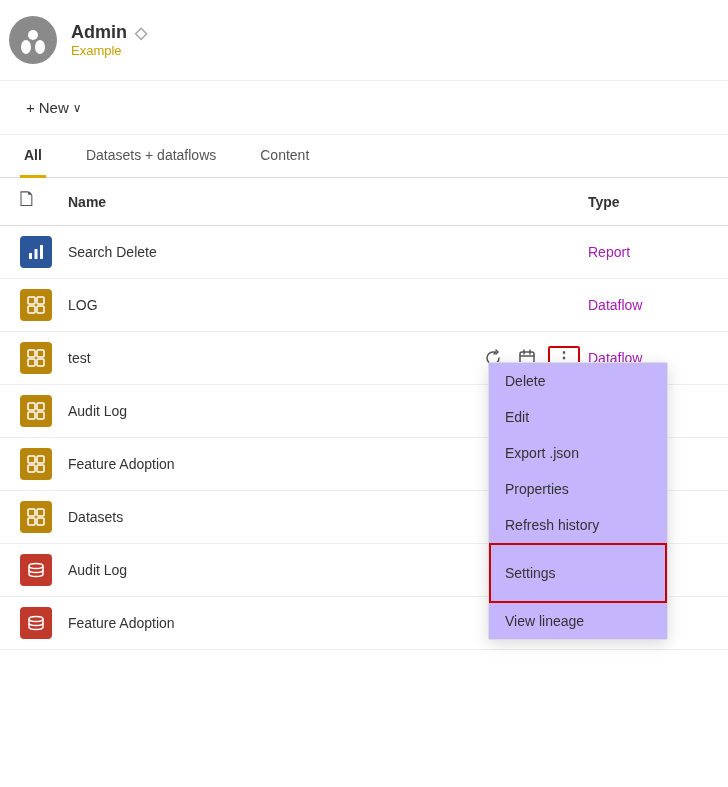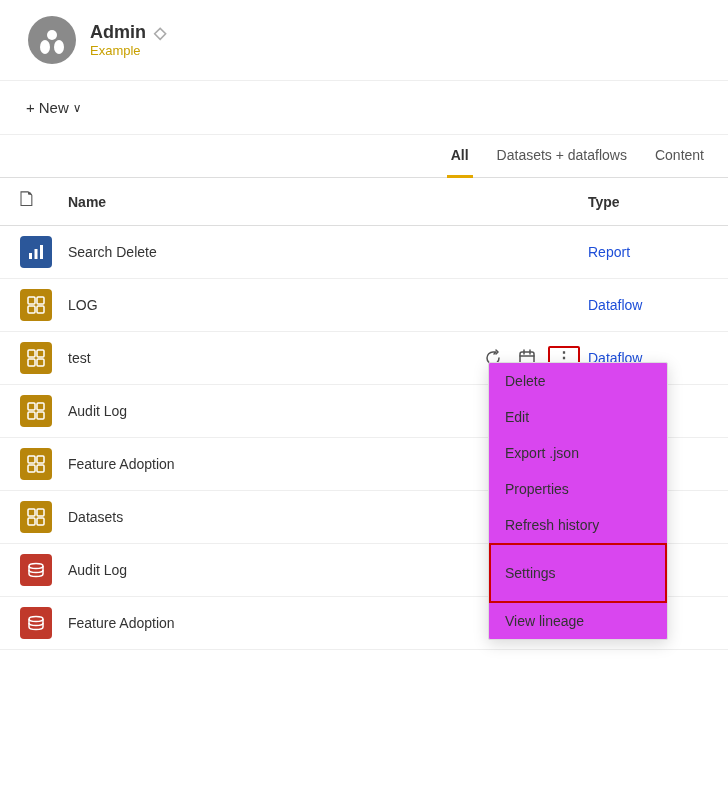--- a/index.html
+++ b/index.html
@@ -1,58 +1,58 @@
 <!DOCTYPE html>
 <html><head>
   <meta charset="utf-8">
   <style>
     * { box-sizing: border-box; margin: 0; padding: 0; }
     body { font-family: 'Segoe UI', sans-serif; background: #fff; color: #333; font-size: 14px; width: 728px; min-height: 787px; }
 
     
-    .header { display: flex; align-items: center; padding: 16px 28px; border-bottom: 1px solid #eee; }
+    .header { display: flex; align-items: center; padding: 16px 9px; border-bottom: 1px solid #eee; }
     .avatar { width: 48px; height: 48px; border-radius: 50%; background: #8a8a8a; display: flex; align-items: center; justify-content: center; margin-right: 14px; flex-shrink: 0; }
     .header-info { display: flex; flex-direction: column; }
     .header-title { display: flex; align-items: center; gap: 8px; font-size: 18px; font-weight: 700; color: #333; }
     .diamond-icon { color: #aaa; font-size: 16px; }
     .header-subtitle { color: #c8a000; font-size: 13px; cursor: pointer; }
 
     
     .toolbar { padding: 14px 20px; border-bottom: 1px solid #eee; }
     .new-button { display: flex; align-items: center; gap: 4px; background: none; border: none; cursor: pointer; font-size: 15px; color: #333; padding: 4px 6px; }
 
     
-    .tabs { display: flex; align-items: center; padding: 0 20px; border-bottom: 1px solid #ddd; gap: 20px; justify-content: flex-end; }
+    .tabs { display: flex; align-items: center; padding: 0 20px; border-bottom: 1px solid #ddd; gap: 36px; }
     .tab { padding: 12px 4px; cursor: pointer; font-size: 14px; color: #555; border-bottom: 3px solid transparent; margin-bottom: -1px; }
     .tab.active { color: #333; font-weight: 600; border-bottom: 3px solid #e3a800; }
 
     
     .table-container { position: relative; }
     .table-header { display: flex; align-items: center; padding: 10px 20px; border-bottom: 1px solid #ddd; color: #333; font-weight: 600; }
     .col-icon { width: 48px; flex-shrink: 0; }
     .col-name { flex: 1; }
     .col-type { width: 120px; flex-shrink: 0; }
 
     .table-row { display: flex; align-items: center; padding: 10px 20px; border-bottom: 1px solid #eee; position: relative; min-height: 52px; }
     .row-icon { width: 48px; flex-shrink: 0; display: flex; align-items: center; }
     .row-name { flex: 1; font-size: 14px; color: #333; }
     .row-actions { display: flex; align-items: center; gap: 8px; margin-right: 8px; opacity: 0; }
     .table-row.show-actions .row-actions { opacity: 1; }
-    .row-type { width: 120px; flex-shrink: 0; color: #1d4ed8; font-size: 14px; }
+    .row-type { width: 120px; flex-shrink: 0; color: #a21caf; font-size: 14px; }
 
     .item-icon { width: 32px; height: 32px; border-radius: 4px; display: flex; align-items: center; justify-content: center; color: #fff; font-size: 16px; }
     .icon-blue { background: #2b579a; }
     .icon-gold { background: #b8860b; }
     .icon-orange { background: #c0392b; }
 
     .action-btn { background: none; border: none; cursor: pointer; padding: 4px; border-radius: 3px; color: #555; font-size: 16px; display: flex; align-items: center; }
     .ellipsis-btn { border: 2px solid #c00; padding: 2px 6px; border-radius: 2px; font-weight: 700; color: #555; background: none; cursor: pointer; font-size: 16px; line-height: 1; }
 
     
-    .dropdown-menu { position: absolute; right: 60px; top: 30px; background: #d946ef; border: 1px solid #ddd; box-shadow: 0 4px 16px rgba(0,0,0,0.15); z-index: 100; min-width: 180px; border-radius: 2px; }
+    .dropdown-menu { position: absolute; right: 60px; top: 30px; background: #c4b5fd; border: 1px solid #ddd; box-shadow: 0 4px 16px rgba(0,0,0,0.15); z-index: 100; min-width: 180px; border-radius: 2px; }
     .menu-item { padding: 10px 16px; cursor: pointer; font-size: 14px; color: #333; display: block; }
     .menu-item.highlighted { border: 2px solid #c00; padding: 20px 14px; }
   </style>
 </head>
 <body>
 
 <div class="header">
   <div class="avatar">
     <svg width="30" height="30" viewBox="0 0 30 30" fill="none">
       <circle cx="15" cy="10" r="5" fill="white"></circle>

